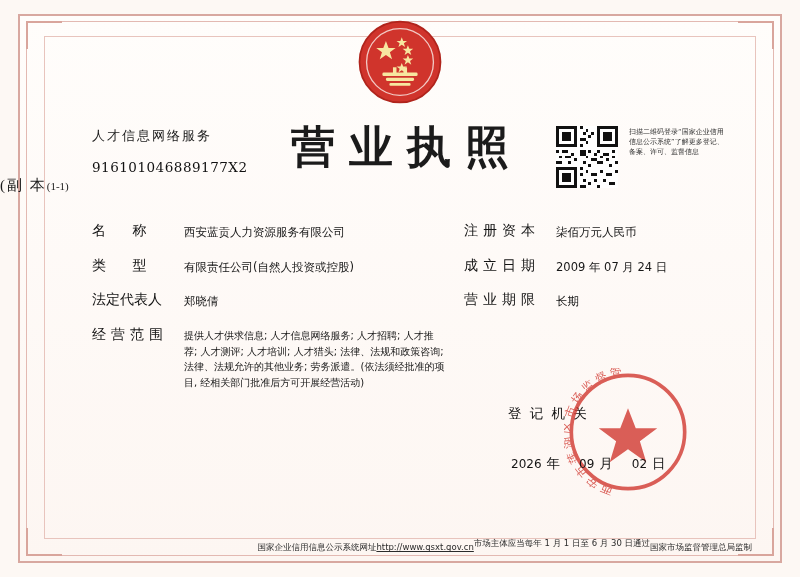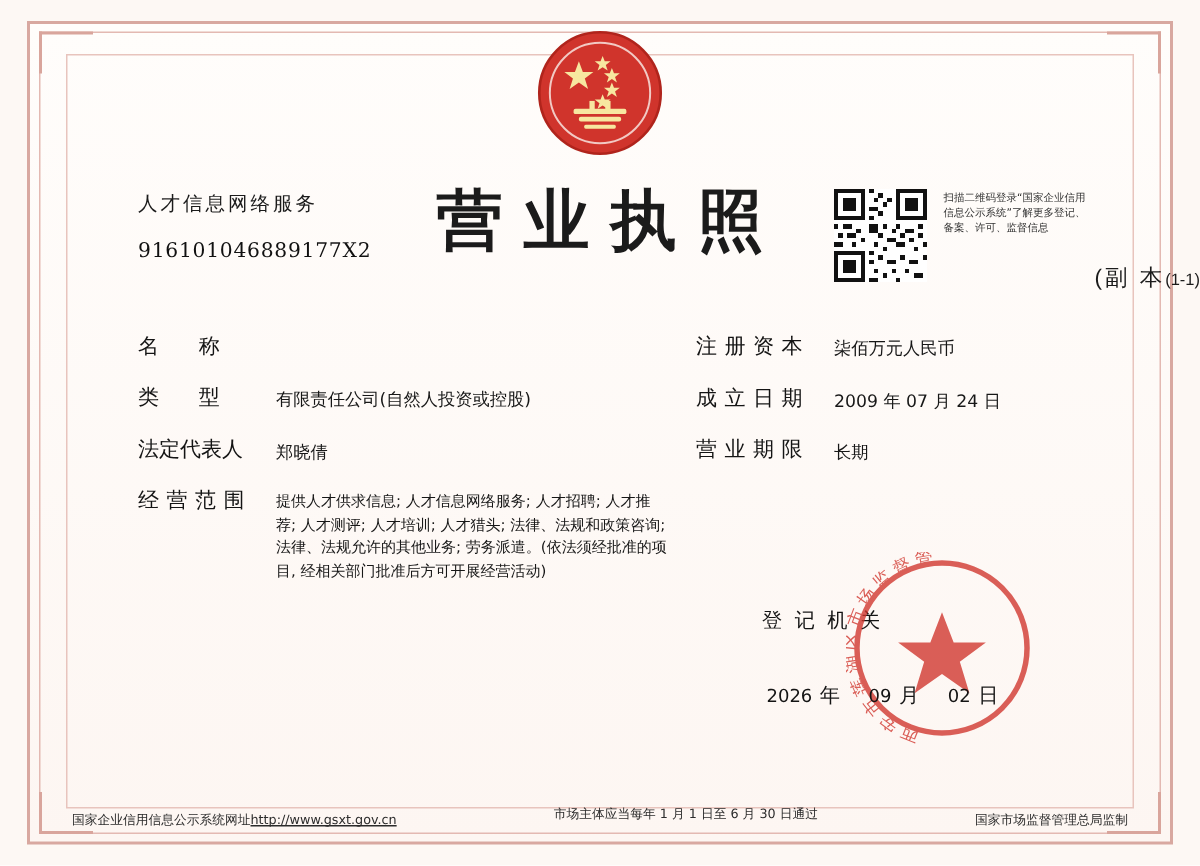--- a/index.html
+++ b/index.html
@@ -67,22 +67,22 @@
     font-size: 44px;
     font-weight: bold;
     letter-spacing: 14px;
     color: #1b1b1b;
     text-indent: 14px;
   }
   .subtitle {
     position: absolute;
     left: 0; right: 0;
     top: 176px;
-    text-align: right;
-    font-family: Liberation Sans, sans-serif;
+    text-align: left;
+    font-family: Liberation Serif, serif;
     font-size: 15px;
     color: #1b1b1b;
     letter-spacing: 2px;
   }
   .subtitle .small {
     font-size: 11px;
     letter-spacing: 0;
   }
 
   
@@ -212,21 +212,21 @@
     opacity: 0.78;
   }
 
   
   .footer {
     position: absolute;
     left: 48px;
     right: 48px;
     bottom: 22px;
     display: flex;
-    justify-content: space-between;
+    justify-content: flex-end;
     align-items: flex-start;
     font-family: "DejaVu Sans", sans-serif;
     font-size: 8.5px;
     color: #2b2b2b;
   }
   .footer-center {
     text-align: center;
     line-height: 1.6;
   }
   .footer-left, .footer-right {
@@ -347,20 +347,21 @@
       </g>
     </svg>
     <div class="qr-note">扫描二维码登录“国家企业信用信息公示系统”了解更多登记、备案、许可、监督信息</div>
   </div>
 
   <div class="fields">
 
     <div class="col-left">
       <div class="row">
         <div class="lbl sp4">名      称</div>
+        <div class="val">西安蓝贡人力资源服务有限公司</div>
       </div>
       <div class="row">
         <div class="lbl sp4">类      型</div>
         <div class="val">有限责任公司(自然人投资或控股)</div>
       </div>
       <div class="row">
         <div class="lbl">法定代表人</div>
         <div class="val">郑晓倩</div>
       </div>
       <div class="row scope">

